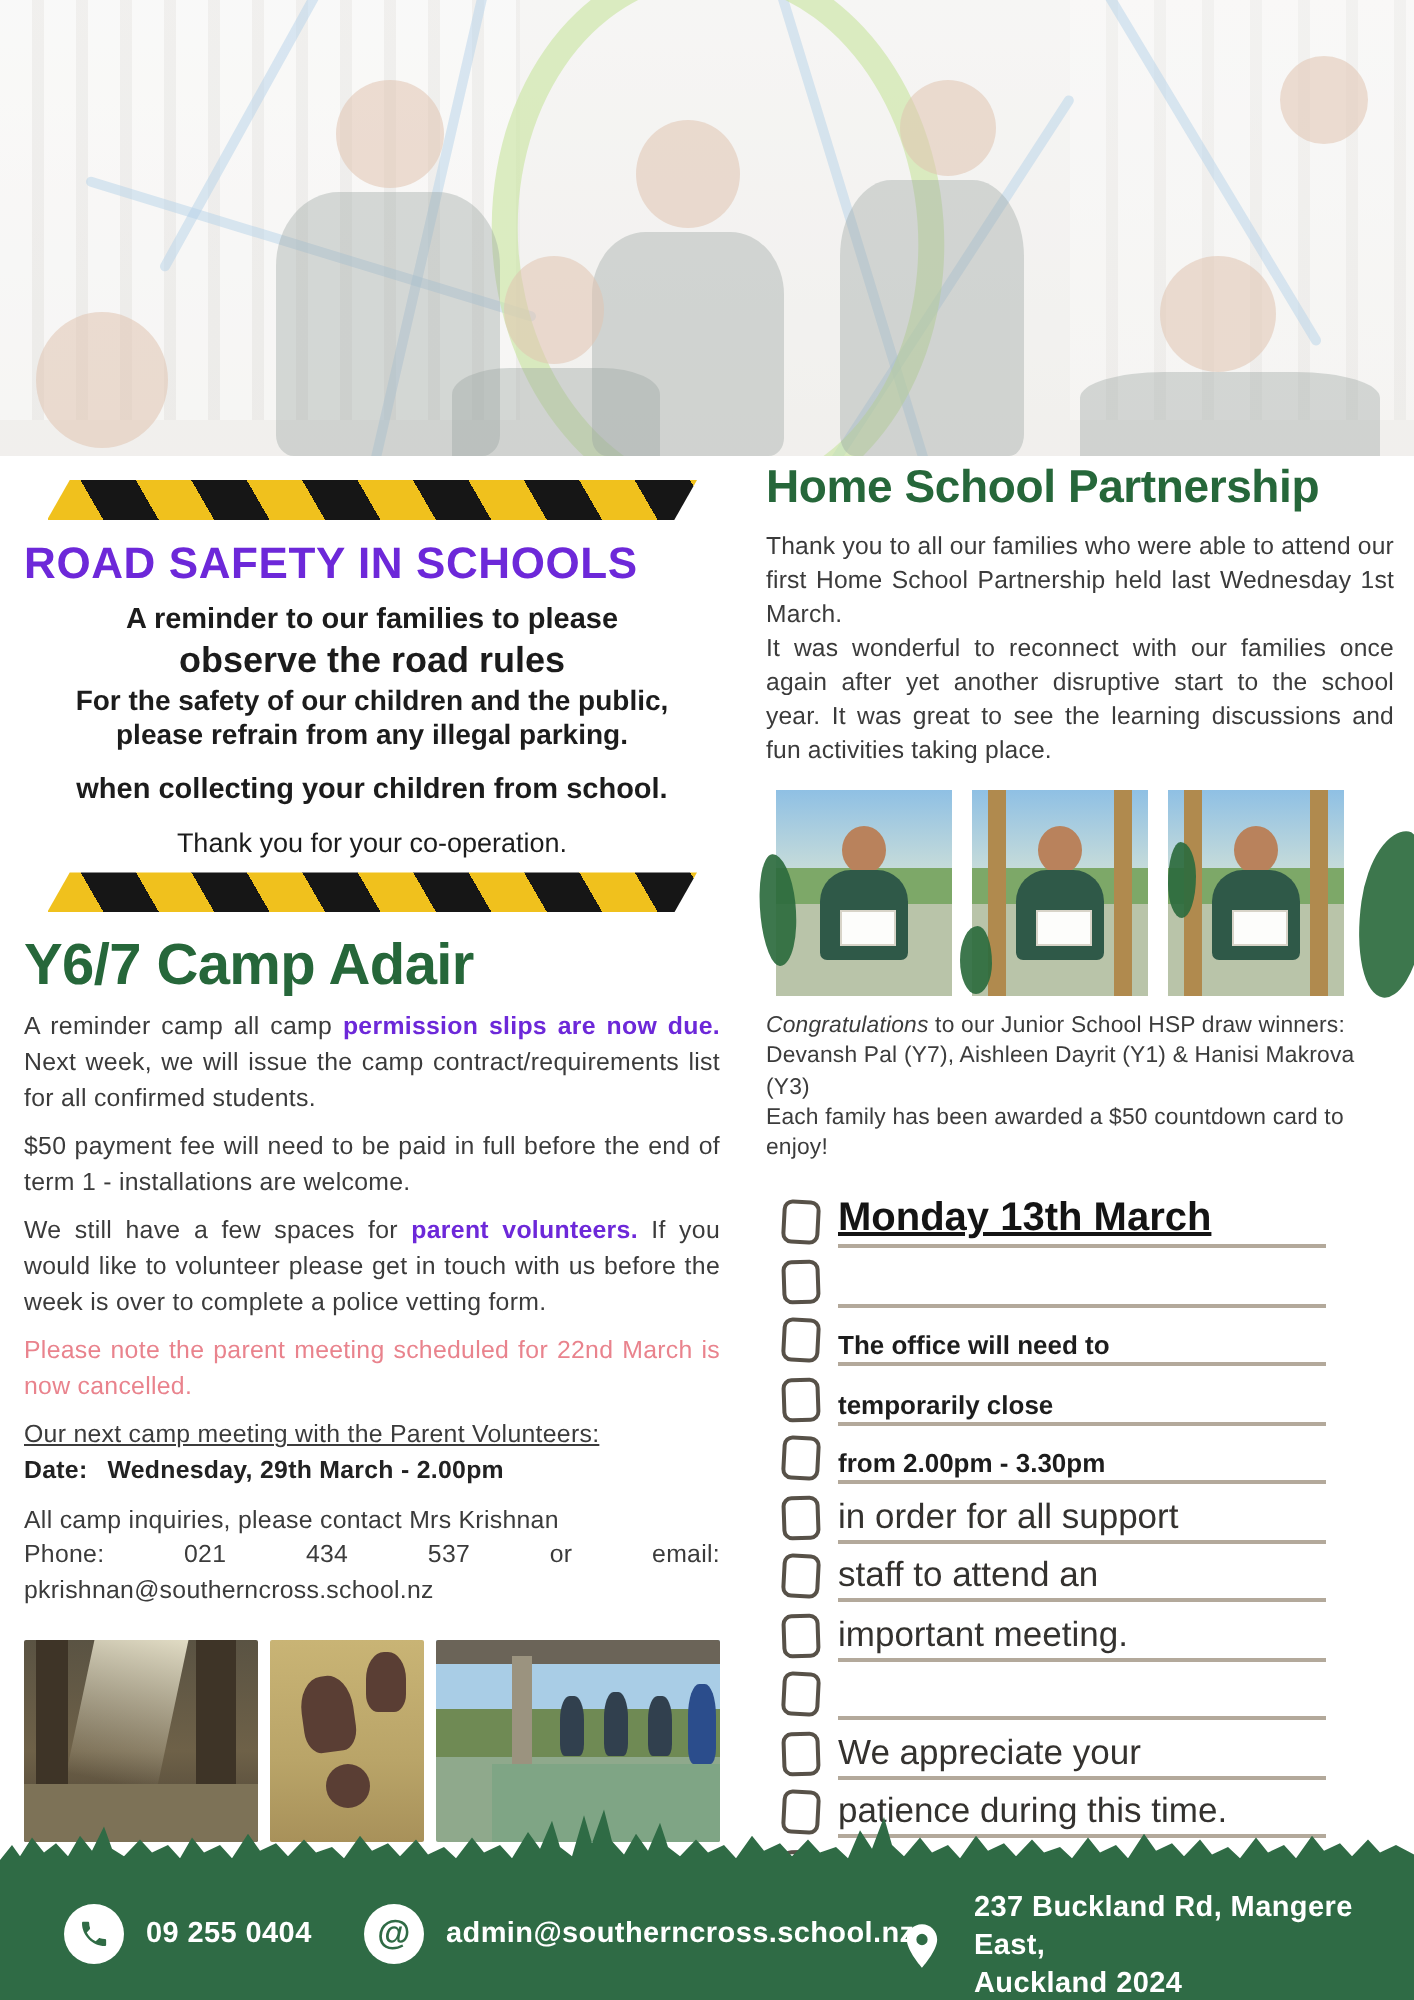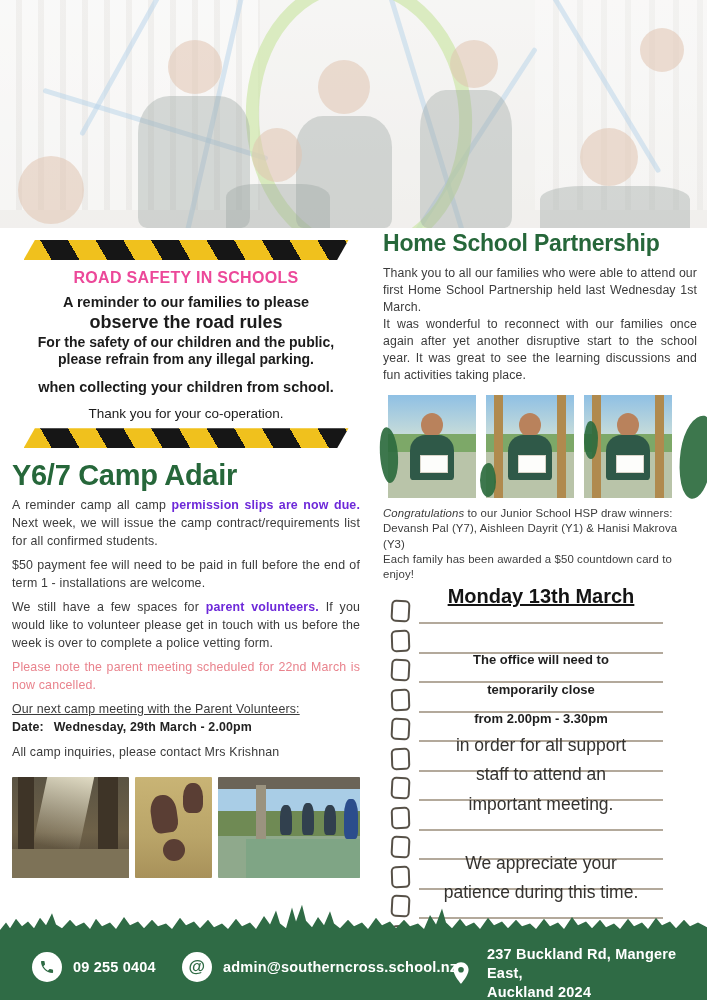--- a/index.html
+++ b/index.html
@@ -38,22 +38,22 @@
   .s4{left:420px;top:90px;width:92px;height:138px;}
   .s5{left:540px;top:186px;width:150px;height:46px;}
   .wash{left:0;top:0;width:707px;height:228px;background:rgba(255,255,255,.38);}
 
   
   .col-left{position:absolute;left:12px;top:240px;width:348px;}
   .hazard{width:325px;height:20px;margin:0 auto 9px auto;
           background:repeating-linear-gradient(60deg,#f0c11d 0 24px,#161616 24px 48px);
           clip-path:polygon(3.5% 0,100% 0,96.5% 100%,0 100%);}
   .hazard.bottom{margin-top:7px;margin-bottom:11px;}
-  .rs-title{margin:2px 0 7px 0;text-align:center;font-size:16px;font-weight:bold;
-            letter-spacing:.3px;color:#ec4899;}
+  .rs-title{margin:2px 0 7px 0;text-align:left;font-size:22px;font-weight:bold;
+            letter-spacing:.3px;color:#6d28d9;}
   .rs-c{text-align:center;color:#1c1c1c;}
   .rs-l1{font-size:14.5px;font-weight:bold;line-height:1.2;}
   .rs-l2{font-size:18px;font-weight:bold;line-height:1.25;}
   .rs-l3{font-size:14.5px;font-weight:bold;line-height:1.2;margin-bottom:10px;}
   .rs-b2{font-size:14px;font-weight:bold;line-height:1.25;margin-bottom:10px;}
   .rs-b3{font-size:13.5px;line-height:1.3;margin-bottom:9px;}
   .rs-thanks{font-size:13.5px;margin-bottom:2px;}
   .u{text-decoration:underline;}
   .camp-title{margin:0 0 5px 0;font-size:29px;font-weight:bold;color:#26673a;letter-spacing:-.3px;}
   .body-p{margin:0 0 7px 0;font-size:12.4px;line-height:1.42;text-align:justify;color:#3b3b3b;
@@ -111,21 +111,21 @@
   .blob-m2{left:196px;top:26px;width:14px;height:38px;border-radius:45% 55% 50% 50%/55% 45% 55% 45%;}
   .caption{font-size:11.4px;line-height:1.35;color:#3c3c3c;letter-spacing:.1px;}
   .caption i{font-style:italic;}
   
   .notepad{margin:12px 0 0 8px;width:272px;}
   .nrow{display:flex;align-items:flex-end;height:29.5px;}
   .nbox{flex:0 0 15px;height:18px;border:2px solid #575148;border-radius:5px;
         align-self:center;margin:4px 9px 0 0;background:#fff;}
   .nrow:nth-child(odd) .nbox{transform:rotate(3deg);}
   .nrow:nth-child(even) .nbox{transform:rotate(-2deg);}
-  .ntxt{flex:1;text-align:center;border-bottom:2px solid #b3a99b;padding-bottom:14px;
+  .ntxt{flex:1;text-align:left;border-bottom:2px solid #b3a99b;padding-bottom:1px;
         color:#2b2a28;white-space:nowrap;}
   .s-h{font-size:20px;font-weight:bold;text-decoration:underline;color:#141414;}
   .s-b{font-size:13px;font-weight:bold;color:#1d1d1d;}
   .s-r{font-size:17.5px;color:#34322f;}
 
   
   .footer{position:absolute;left:0;top:902px;width:707px;height:98px;}
   .grass{position:absolute;left:0;top:0;width:707px;height:42px;display:block;}
   .fbar{position:absolute;left:0;top:40px;width:707px;height:58px;background:#2f6b45;}
   .fitem{position:absolute;display:flex;align-items:center;gap:11px;color:#fff;
@@ -185,20 +185,21 @@
     <p class="body-p"><span>A reminder camp all camp </span><b>permission slips are now due</b><b>. </b><span>Next week, we will issue the camp contract/requirements list for all confirmed students.</span></p>
     <p class="body-p">$50 payment fee will need to be paid in full before the end of term 1 - installations are welcome.</p>
     <p class="body-p"><span>We still have a few spaces for </span><b>parent volunteers</b><b>. </b><span>If you would like to volunteer please get in touch with us before the week is over to complete a police vetting form.</span></p>
     <p class="body-p pink">Please note the parent meeting scheduled for 22nd March is now cancelled.</p>
     <p class="body-p">
       <span class="meet-u">Our next camp meeting with the Parent Volunteers: </span><br>
       <span class="meet-date"><span class="lbl">Date:</span><span>Wednesday, 29th March - 2.00pm</span></span>
     </p>
     <p class="body-p contact-p">
       <span>All camp inquiries, please contact Mrs Krishnan</span><br>
+      <span>Phone: 021 434 537 or email: pkrishnan@southerncross.school.nz</span>
     </p>
 
     <div class="camp-photos">
       <div class="cphoto c1">
         <span class="beam"></span>
         <span class="trunk t1"></span>
         <span class="trunk t2"></span>
         <span class="ground"></span>
       </div>
       <div class="cphoto c2">

